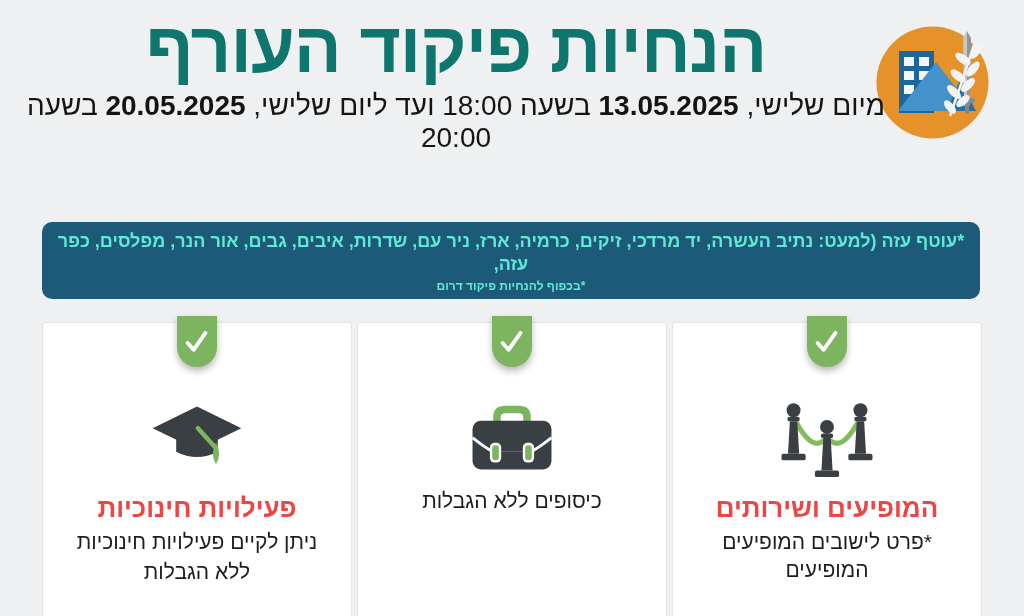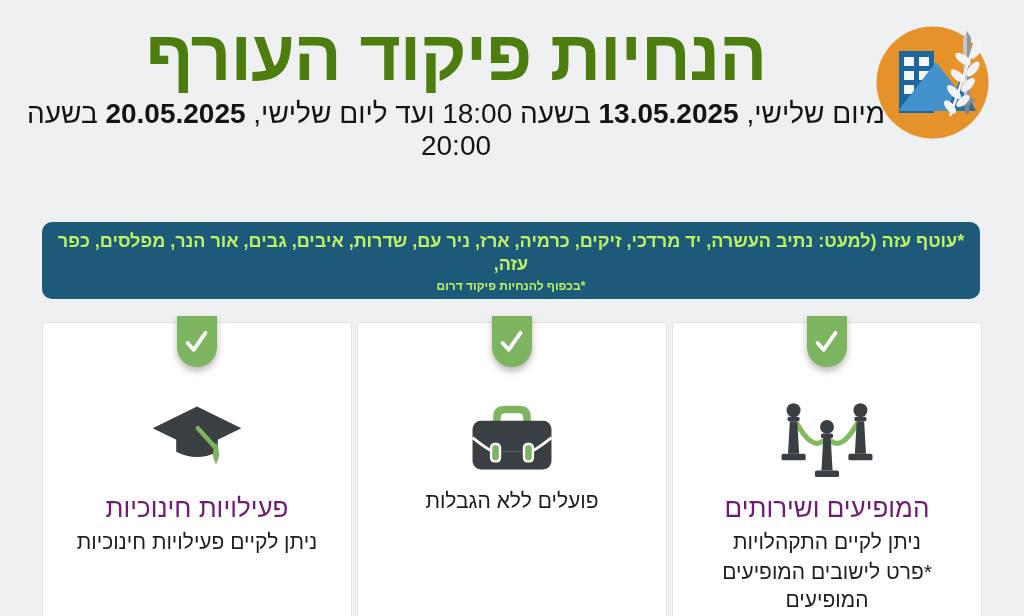--- a/index.html
+++ b/index.html
@@ -7,50 +7,50 @@
     width:1024px;height:616px;overflow:hidden;
     background:#eef0f1;
     font-family:"Liberation Sans","DejaVu Sans",sans-serif;
     direction:rtl;
   }
   .stage{position:relative;width:1024px;height:616px;overflow:hidden;}
 
   
   .titles{position:absolute;top:0;left:0;width:912px;text-align:center;}
   .page-title{
-    margin:16px 0 0;font-size:71px;line-height:1.12;font-weight:800;
-    color:#4d7c0f;letter-spacing:-1px;
+    margin:8px 0 0;font-size:71px;line-height:1.12;font-weight:800;
+    color:#0f766e;letter-spacing:-1px;
   }
   .subtitle{margin:2px 0 0;font-size:28px;color:#141414;text-align:center;}
   .subtitle b{font-weight:700;}
   .logo{position:absolute;top:26px;right:35px;width:113px;height:113px;}
 
   
   .banner{
     position:absolute;top:222px;right:44px;left:42px;height:77px;
-    background:#1d5978;border-radius:10px;color:#bef264;text-align:center;
+    background:#1d5978;border-radius:10px;color:#5eead4;text-align:center;
     box-sizing:border-box;padding-top:8px;
   }
   .banner-line{font-size:18px;font-weight:700;line-height:23px;}
   .banner-footnote{font-size:12px;font-weight:700;margin-top:3px;}
 
   
   .cards{position:absolute;top:322px;right:42px;left:42px;display:flex;gap:5px;}
   .card{
     flex:1;position:relative;background:#ffffff;border:1px solid #e2e4e6;
     border-radius:3px;height:330px;text-align:center;box-sizing:border-box;
   }
   .badge{
     position:absolute;top:-7px;right:50%;transform:translateX(50%);
     width:40px;height:51px;background:#7cb45f;border-radius:0 0 21px 21px;
     box-shadow:0 4px 7px rgba(0,0,0,.28);
   }
   .badge svg{display:block;margin:10px auto 0;}
   .card-icon{margin-top:70px;height:92px;display:flex;align-items:center;justify-content:center;}
-  .card-title{margin:8px 0 4px;font-size:26px;font-weight:400;color:#701a75;}
+  .card-title{margin:8px 0 4px;font-size:26px;font-weight:700;color:#ef4444;}
   .card-line{margin:2px 11px;font-size:21px;line-height:28px;color:#1d1d1d;}
 </style>
 </head>
 <body>
 
 <div class="stage">
 
   <div class="logo">
     <svg viewBox="0 0 113 113" width="113" height="113" aria-hidden="true">
       <circle cx="56.5" cy="56.5" r="56" fill="#e6922b"></circle>
@@ -115,21 +115,20 @@
             <polygon points="88,27 96,27 98,62 86,62"></polygon>
               <rect x="79" y="62" width="26" height="7" rx="2"></rect>
             <circle cx="56" cy="33" r="7.5"></circle>
               <rect x="49.5" y="40" width="13" height="5" rx="2"></rect>
             <polygon points="52,45 60,45 62,80 50,80"></polygon>
               <rect x="43" y="80" width="26" height="7" rx="2"></rect>
           </g>
         </svg>
       </div>
       <h2 class="card-title">המופיעים ושירותים</h2>
-      <p class="card-line">ניתן לקיים התקהלויות</p>
       <p class="card-line">*פרט לישובים המופיעים המופיעים</p>
     </section>
 
     <section class="card">
       <div class="badge">
         <svg viewBox="0 0 40 40" width="34" height="34">
             <polyline points="9,20 16,28 30,8" fill="none" stroke="#ffffff" stroke-width="4.5" stroke-linecap="round" stroke-linejoin="round"></polyline>
           </svg>
       </div>
       <div class="card-icon">
@@ -139,35 +138,36 @@
           <path d="M8,40 Q28,56 34,56 L66,56 Q72,56 92,40" stroke="#ffffff" stroke-width="3" fill="none"></path>
           <line x1="34" y1="56" x2="66" y2="56" stroke="#3a3f44" stroke-width="3"></line>
           <g>
             <rect x="26.5" y="45.5" width="12" height="21" rx="5" fill="#ffffff"></rect>
             <rect x="61.5" y="45.5" width="12" height="21" rx="5" fill="#ffffff"></rect>
             <rect x="29" y="48" width="7" height="16" rx="3" fill="#7cb45f"></rect>
             <rect x="64" y="48" width="7" height="16" rx="3" fill="#7cb45f"></rect>
           </g>
         </svg>
       </div>
-      <p class="card-line">פועלים ללא הגבלות</p>
+      <p class="card-line">כיסופים ללא הגבלות</p>
     </section>
 
     <section class="card">
       <div class="badge">
         <svg viewBox="0 0 40 40" width="34" height="34">
             <polyline points="9,20 16,28 30,8" fill="none" stroke="#ffffff" stroke-width="4.5" stroke-linecap="round" stroke-linejoin="round"></polyline>
           </svg>
       </div>
       <div class="card-icon">
         <svg viewBox="0 0 110 84" width="100" height="76">
           <path d="M32,38 L78,38 L78,56 Q55,68 32,56 Z" fill="#3a3f44"></path>
           <polygon points="55,6 104,30 55,54 6,30" fill="#3a3f44"></polygon>
           <path d="M56,30 L74,50" stroke="#7cb45f" stroke-width="5" stroke-linecap="round"></path>
           <path d="M76,46 Q83,60 76,70 Q69,60 76,46" fill="#7cb45f"></path>
         </svg>
       </div>
       <h2 class="card-title">פעילויות חינוכיות</h2>
       <p class="card-line">ניתן לקיים פעילויות חינוכיות</p>
+      <p class="card-line">ללא הגבלות</p>
     </section>
 
   </div>
 </div>
 
 </body></html>

